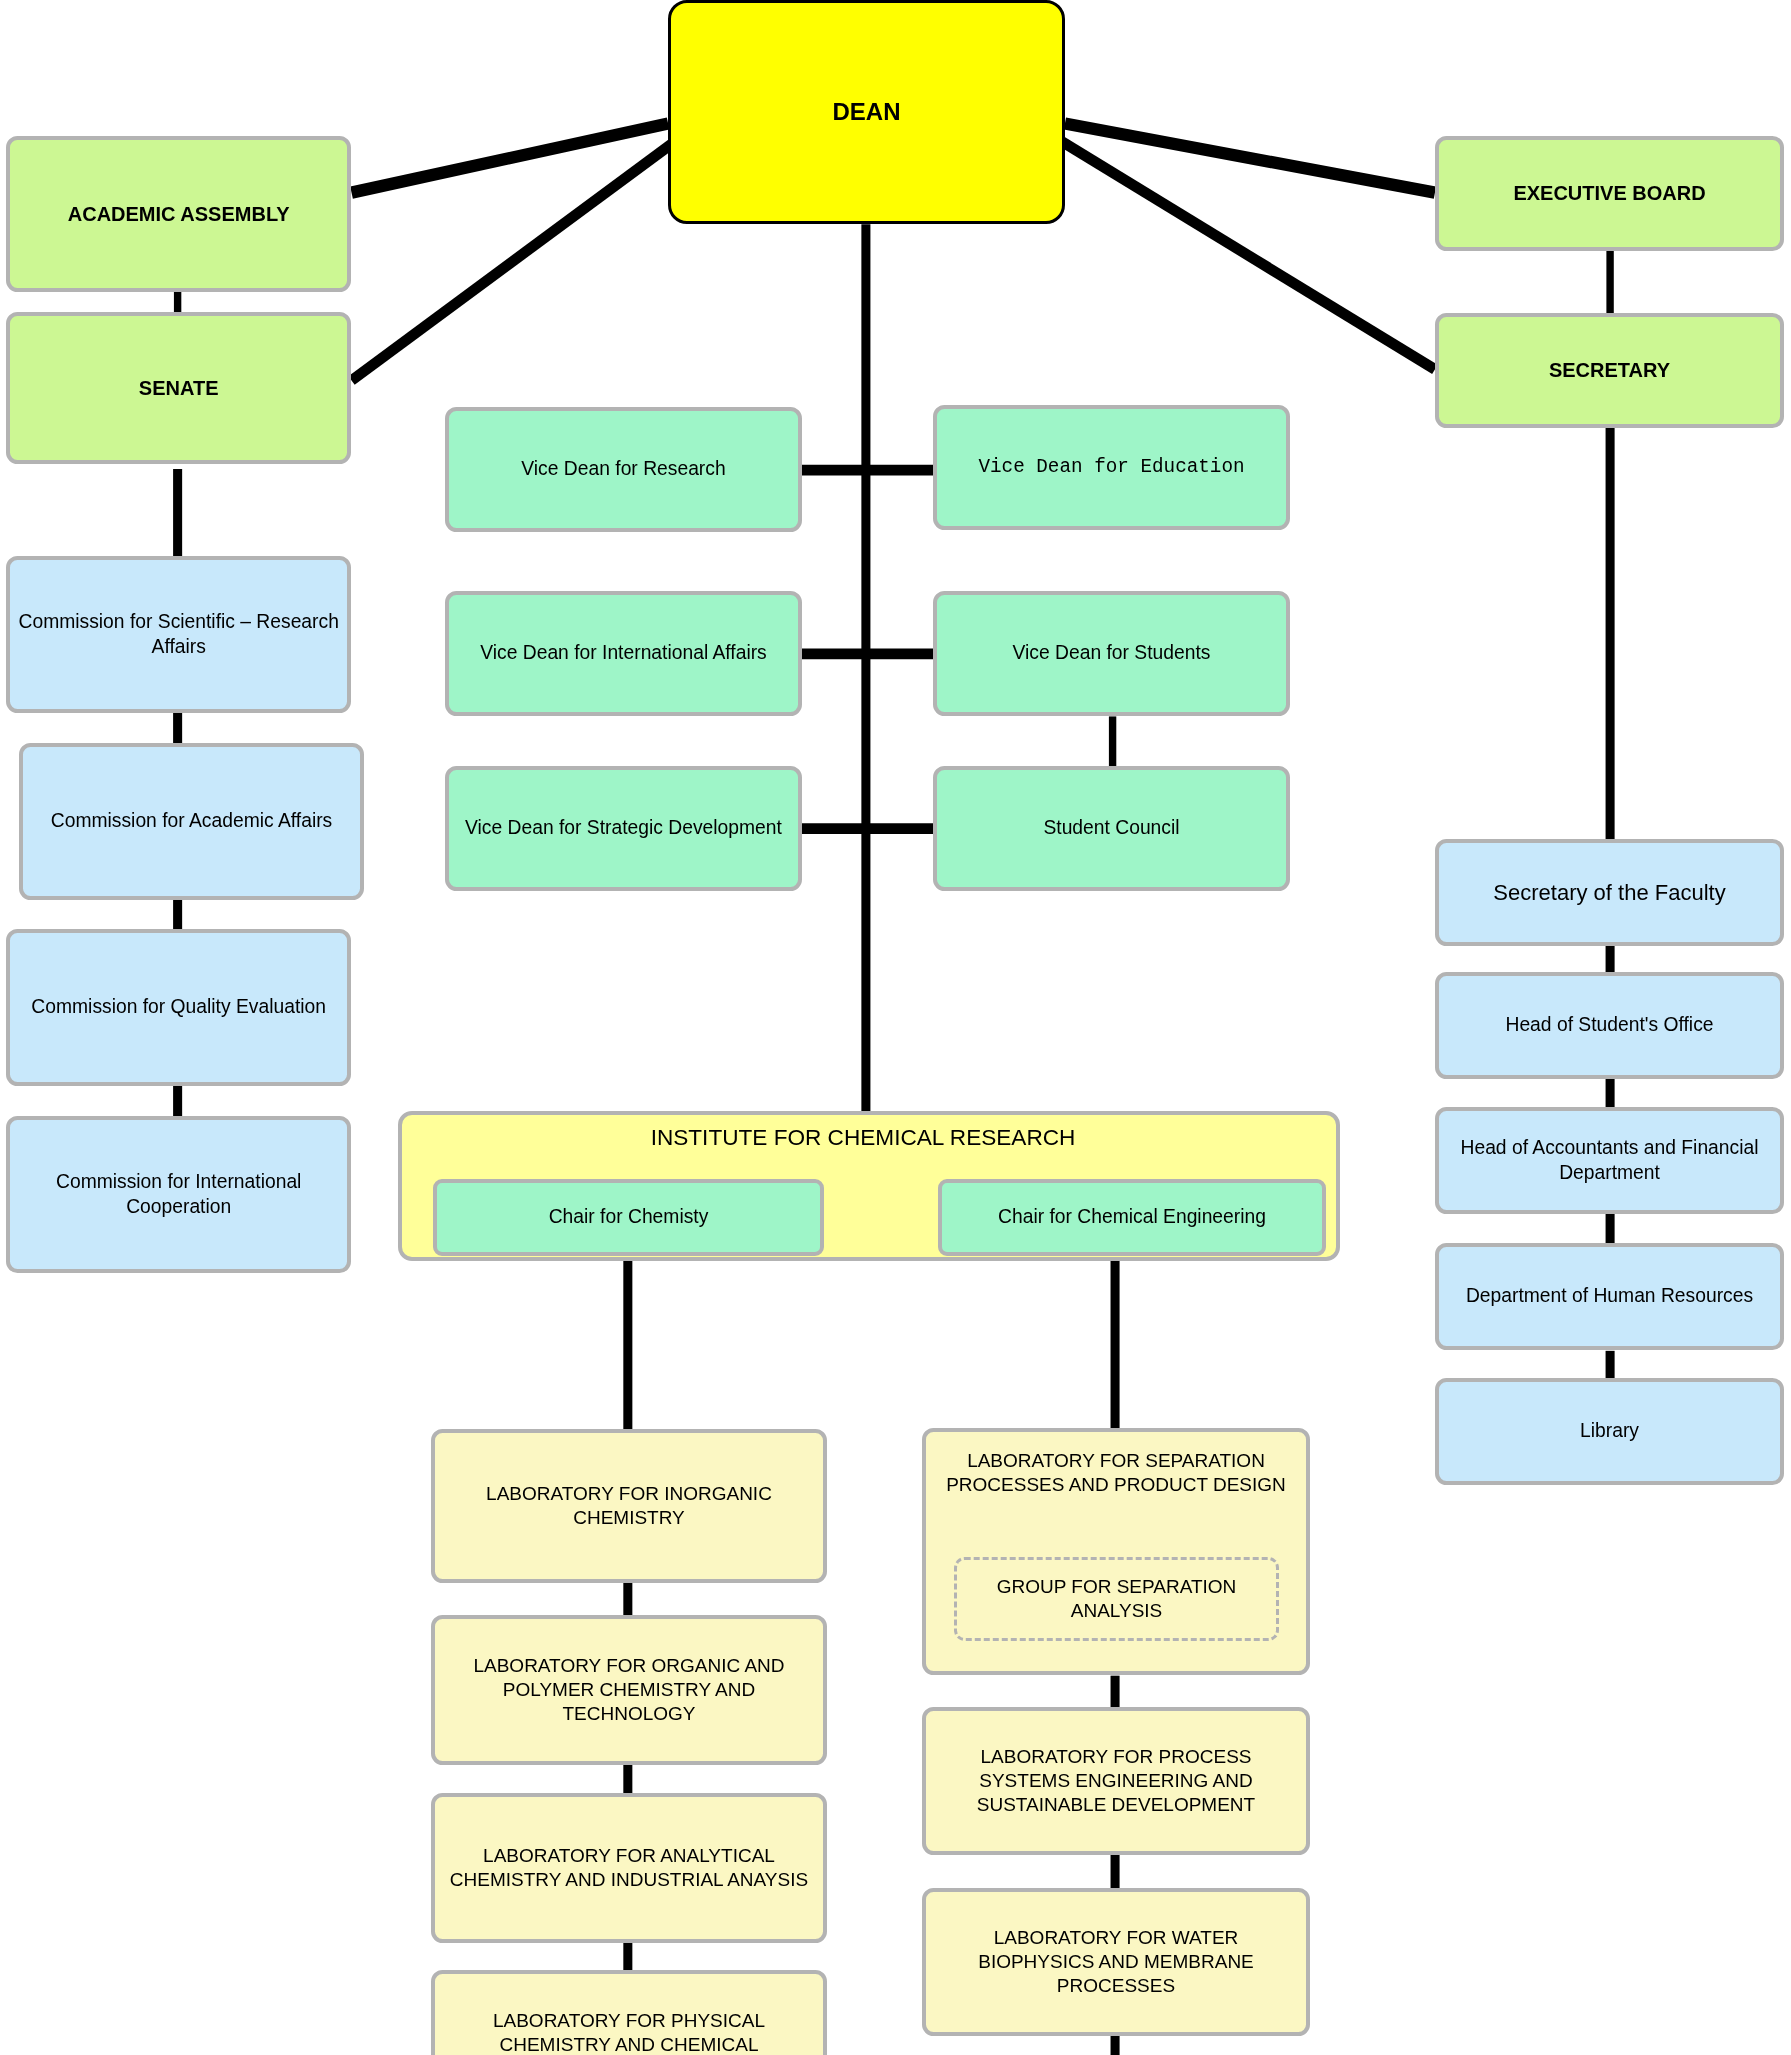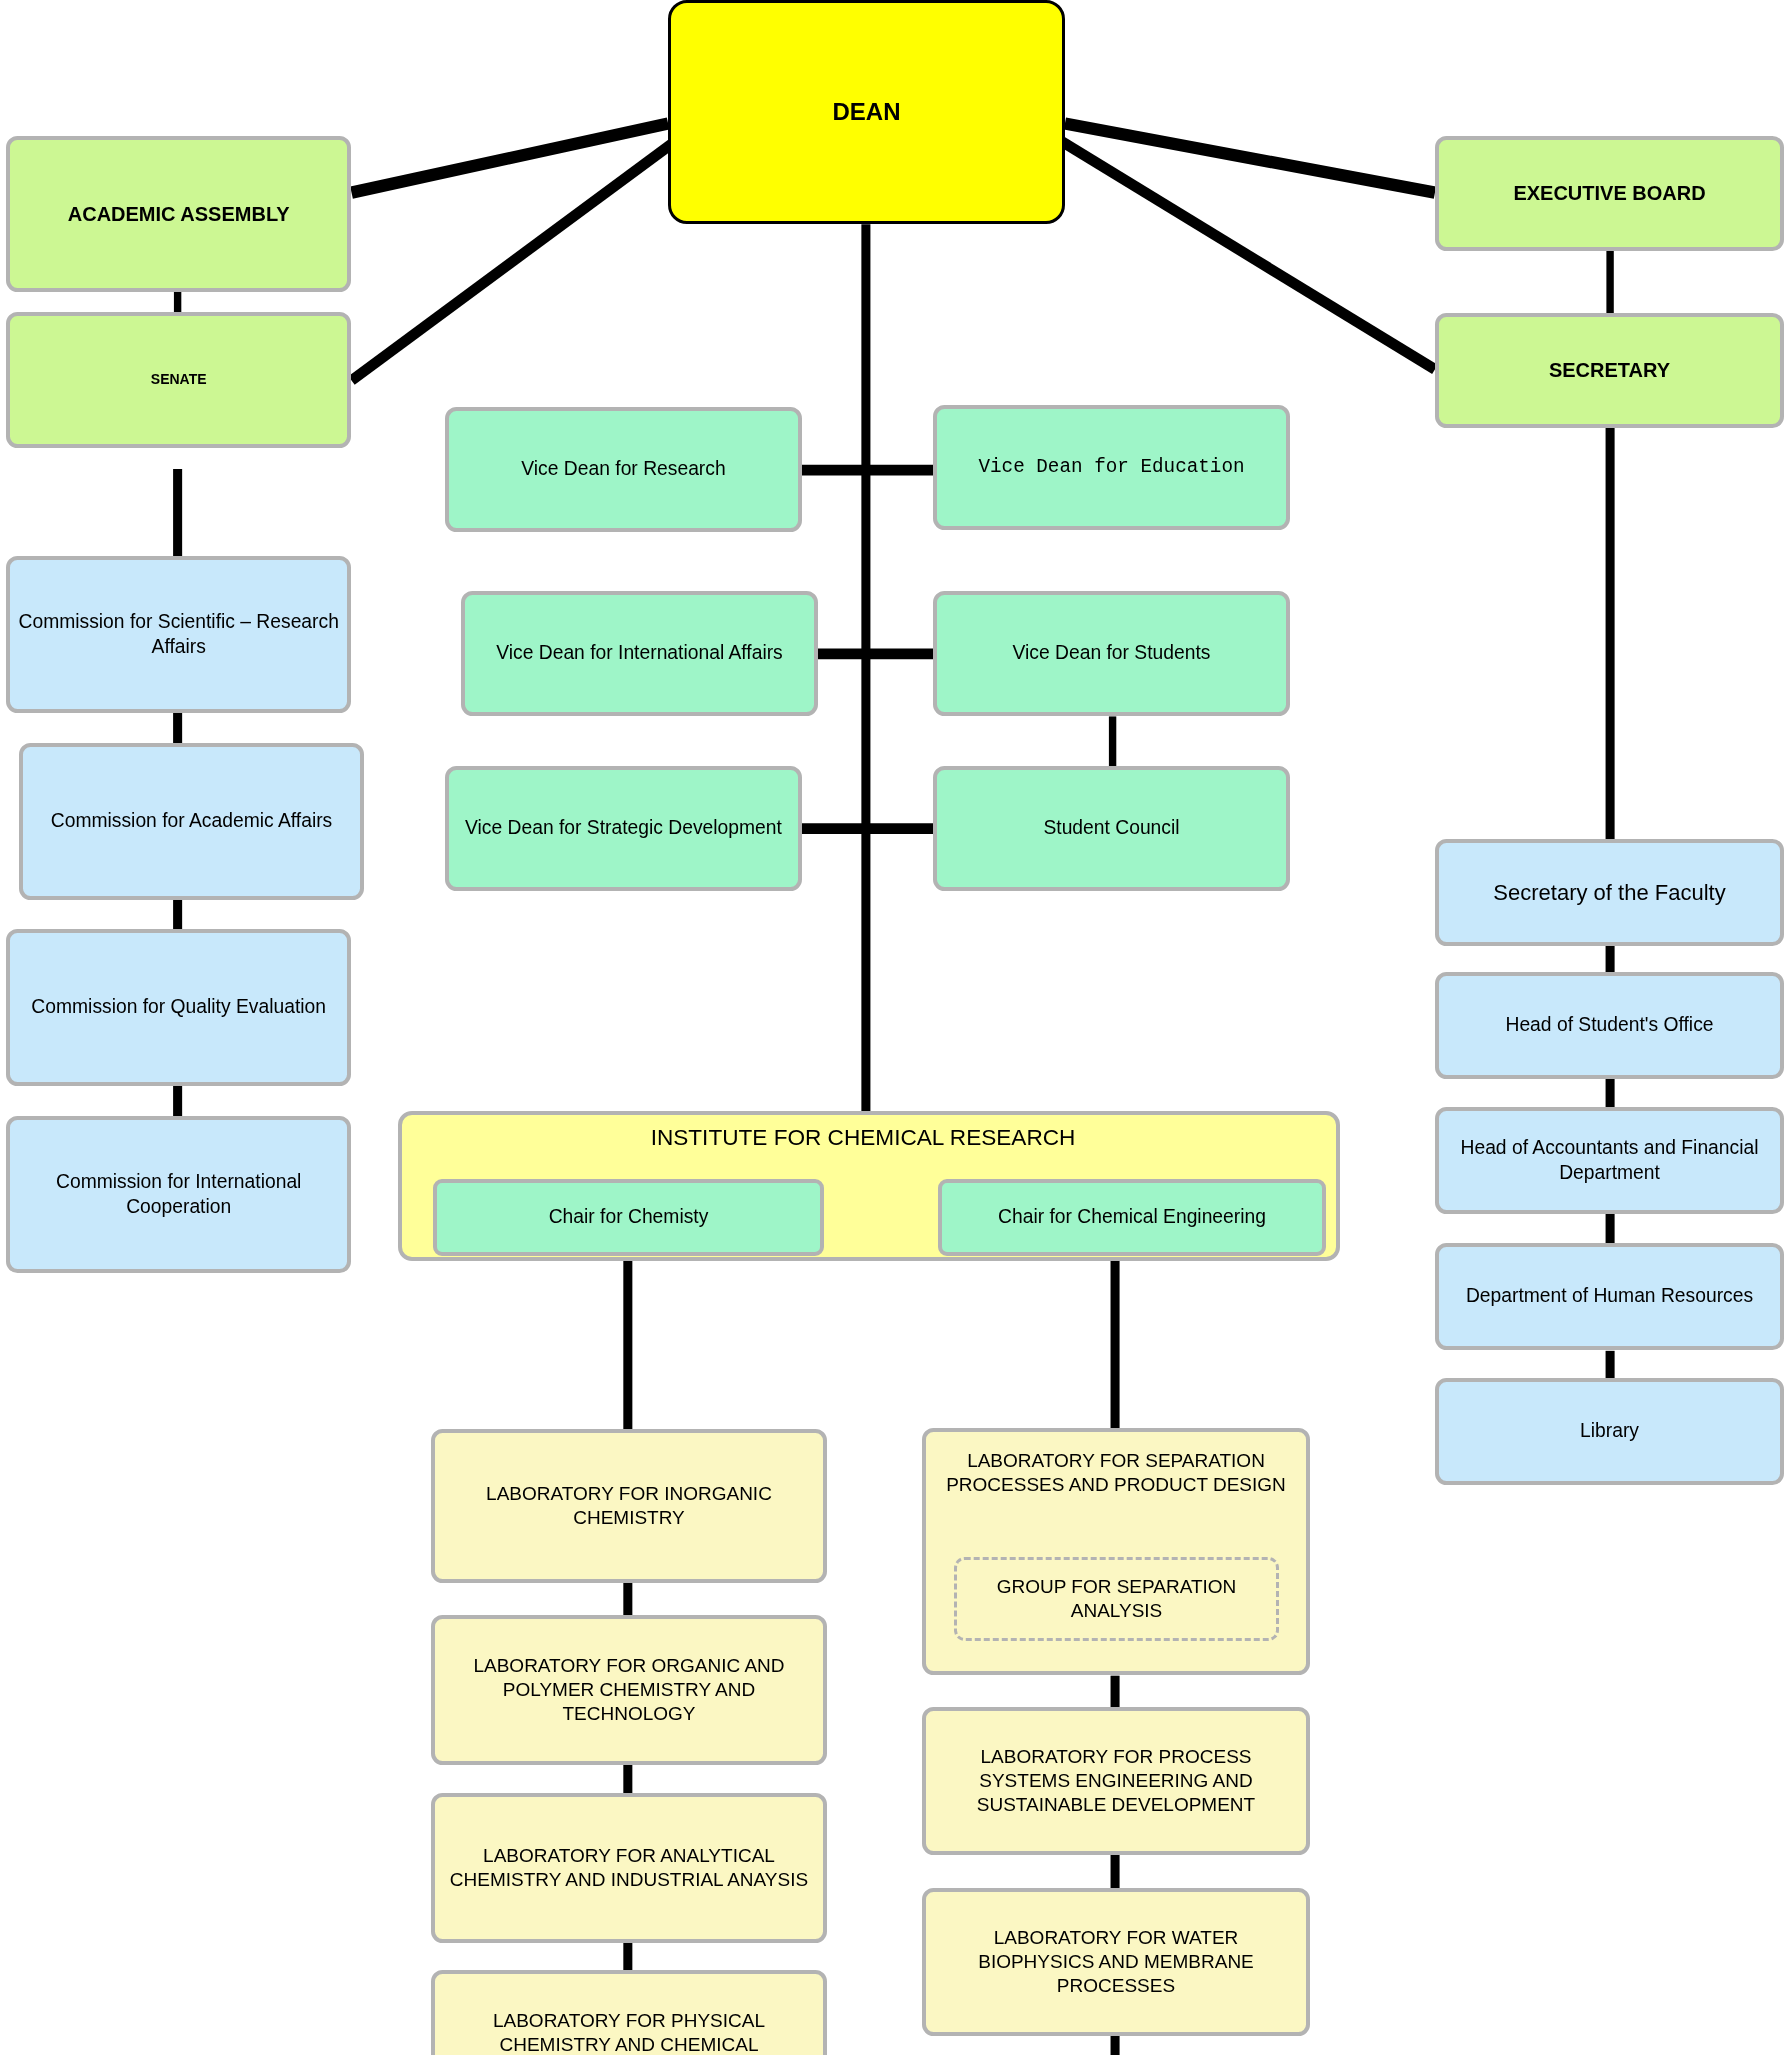--- a/index.html
+++ b/index.html
@@ -125,35 +125,35 @@
       <line x1="2712" y1="4075" x2="2712" y2="4160" stroke-width="22"></line>
       <line x1="2712" y1="4510" x2="2712" y2="4600" stroke-width="22"></line>
       <line x1="2712" y1="4945" x2="2712" y2="5030" stroke-width="22"></line>
     </g>
   </svg>
 
   <div class="node n-dean" style="left:668px;top:0px;width:397px;height:224px;font-size:24px;">DEAN</div>
 
   <div class="node n-green" style="left:6.2px;top:136px;width:345px;height:156px;font-size:20px;">ACADEMIC ASSEMBLY</div>
 
-  <div class="node n-green" style="left:6.2px;top:312px;width:345px;height:136px;font-size:14px;">SENATE</div>
+  <div class="node n-green" style="left:6.2px;top:312px;width:345px;height:152px;font-size:20px;">SENATE</div>
 
   <div class="node n-blue" style="left:6.2px;top:556px;width:345px;height:157px;font-size:19.3px;">Commission for Scientific – Research Affairs</div>
 
   <div class="node n-blue" style="left:19px;top:743px;width:345px;height:157px;font-size:19.3px;">Commission for Academic Affairs</div>
 
   <div class="node n-blue" style="left:6.2px;top:929px;width:345px;height:157px;font-size:19.3px;">Commission for Quality Evaluation</div>
 
   <div class="node n-blue" style="left:6.2px;top:1116px;width:345px;height:157px;font-size:19.3px;">Commission for International Cooperation</div>
 
   <div class="node n-mint" style="left:445px;top:407px;width:357px;height:125px;font-size:19.3px;">Vice Dean for Research</div>
 
   <div class="node n-mint" style="left:933px;top:405px;width:357px;height:125px;font-size:19.3px;font-family:Liberation Mono, monospace;">Vice Dean for Education</div>
 
-  <div class="node n-mint" style="left:445px;top:591px;width:357px;height:125px;font-size:19.3px;margin-left:16px;">Vice Dean for International Affairs</div>
+  <div class="node n-mint" style="left:445px;top:591px;width:357px;height:125px;font-size:19.3px;">Vice Dean for International Affairs</div>
 
   <div class="node n-mint" style="left:933px;top:591px;width:357px;height:125px;font-size:19.3px;">Vice Dean for Students</div>
 
   <div class="node n-mint" style="left:445px;top:766px;width:357px;height:125px;font-size:19.3px;">Vice Dean for Strategic Development</div>
 
   <div class="node n-mint" style="left:933px;top:766px;width:357px;height:125px;font-size:19.3px;">Student Council</div>
 
   <div class="node n-green" style="left:1435px;top:136px;width:349px;height:115px;font-size:20px;">EXECUTIVE BOARD</div>
 
   <div class="node n-green" style="left:1435px;top:313px;width:349px;height:115px;font-size:20px;">SECRETARY</div>

